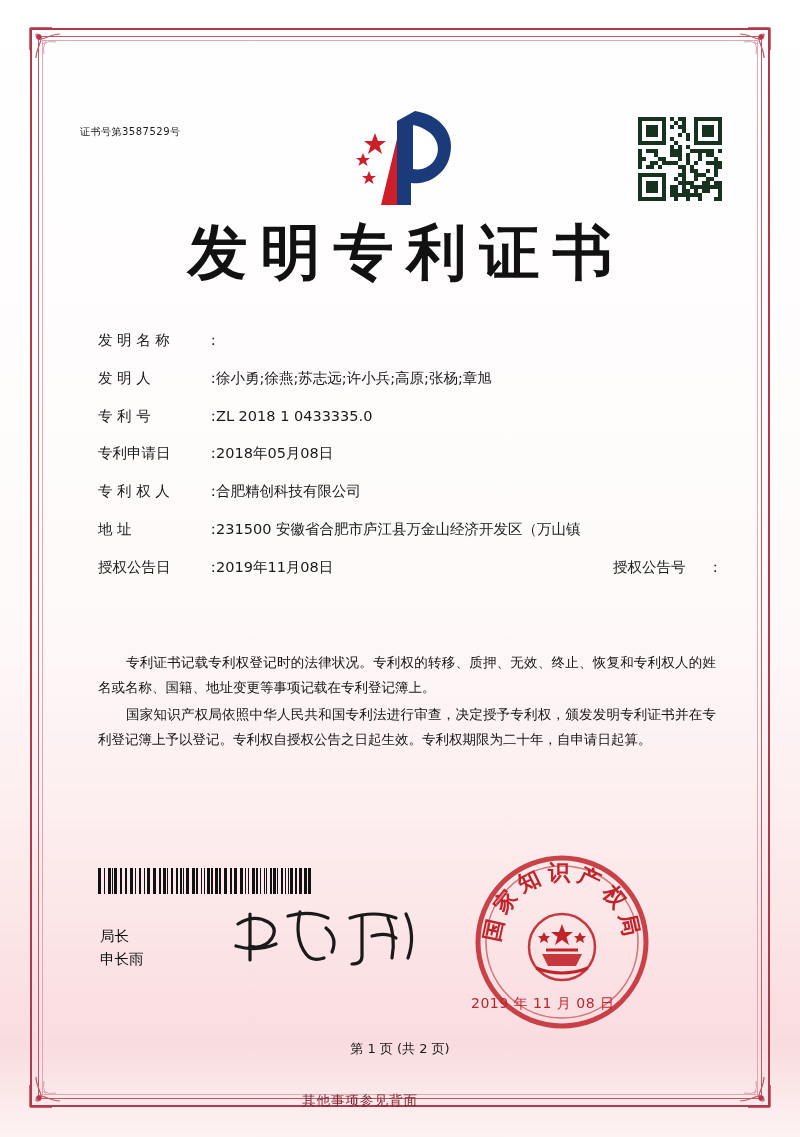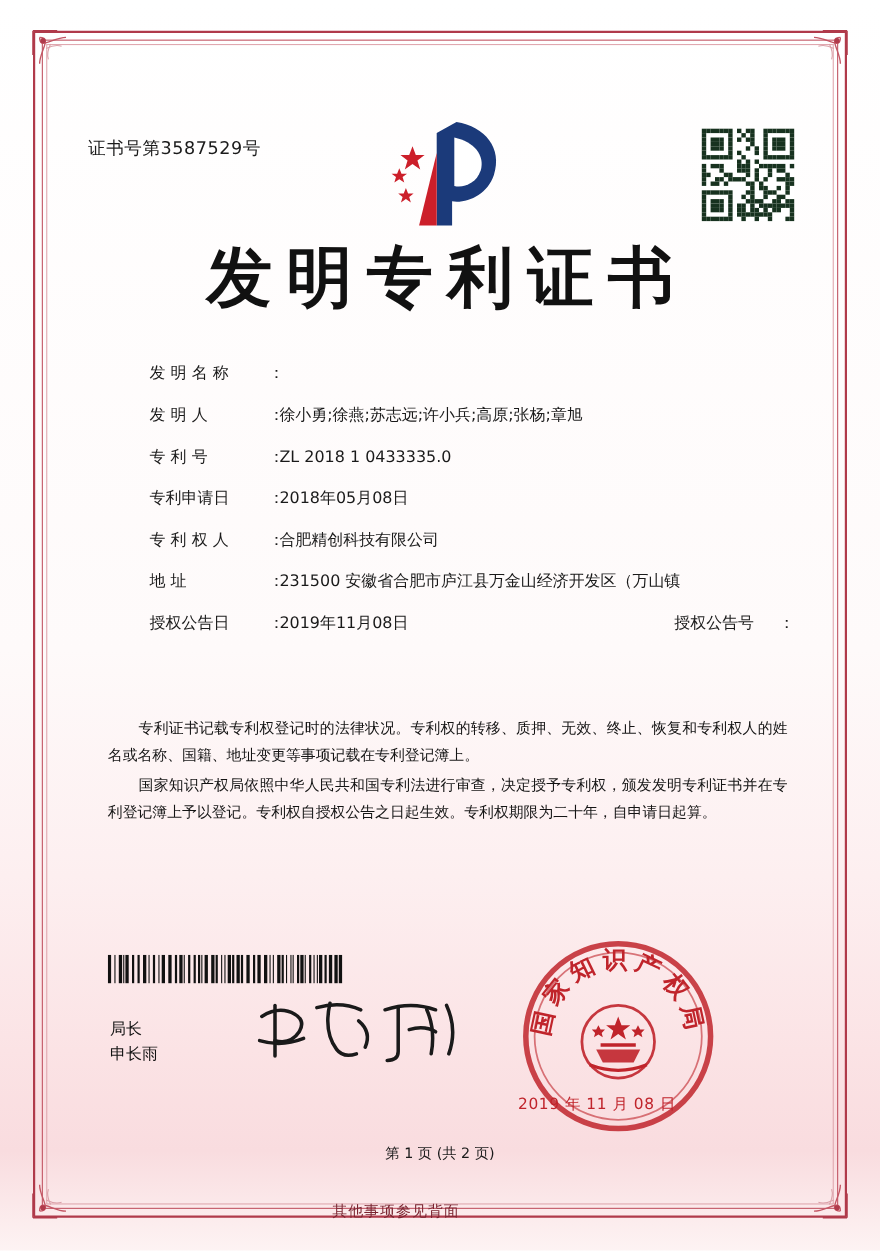--- a/index.html
+++ b/index.html
@@ -72,21 +72,21 @@
 
   
   .content {
     position: absolute;
     left: 70px;
     top: 95px;
     width: 660px;
   }
 
   .cert-no {
-    font-size: 16px;
+    font-size: 10px;
     letter-spacing: 0.5px;
     color: #1b1b1b;
     position: absolute;
     left: 10px;
     top: 30px;
     font-family: "DejaVu Sans", "Liberation Sans", sans-serif;
   }
 
   
   .logo {
@@ -137,21 +137,20 @@
     left: 28px;
     top: 235px;
     width: 620px;
   }
   .field-row {
     display: flex;
     align-items: flex-start;
     margin-bottom: 16px;
     font-size: 14.5px;
     line-height: 1.5;
-    margin-left: 38px;
   }
   .field-label {
     width: 108px;
     flex: 0 0 108px;
     color: #1a1a1a;
     white-space: nowrap;
   }
   .field-colon {
     flex: 0 0 10px;
     width: 10px;

